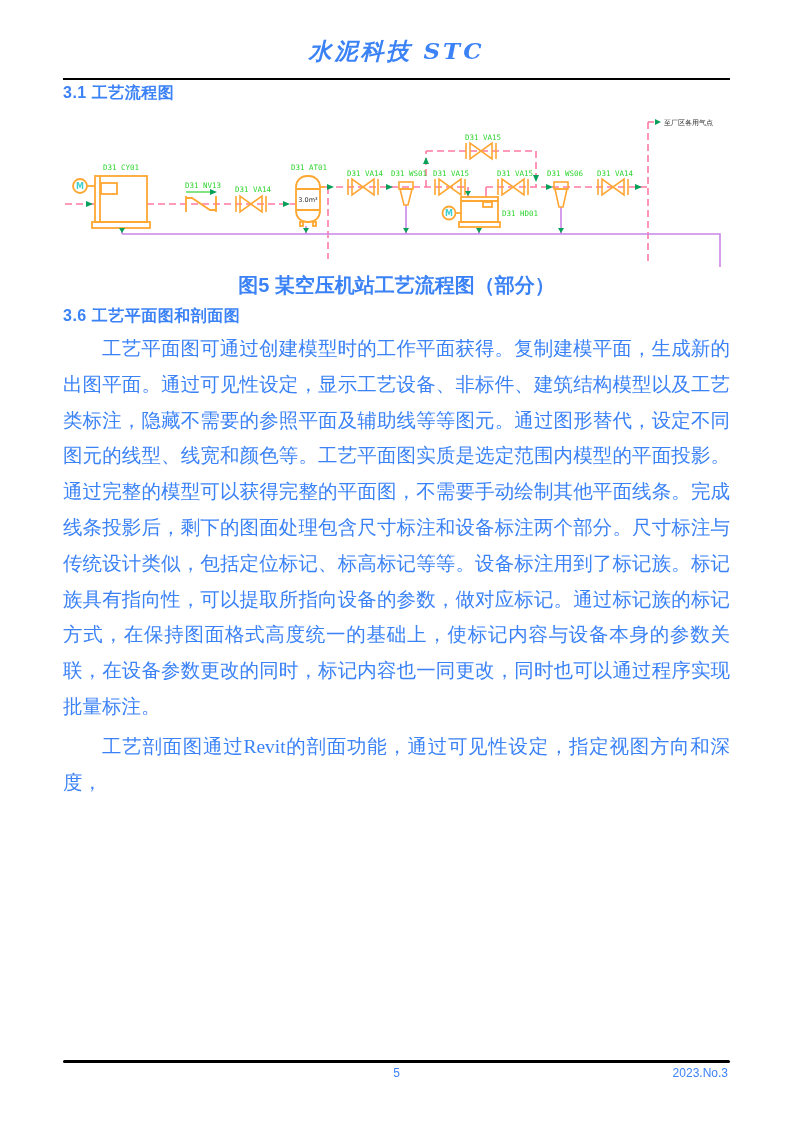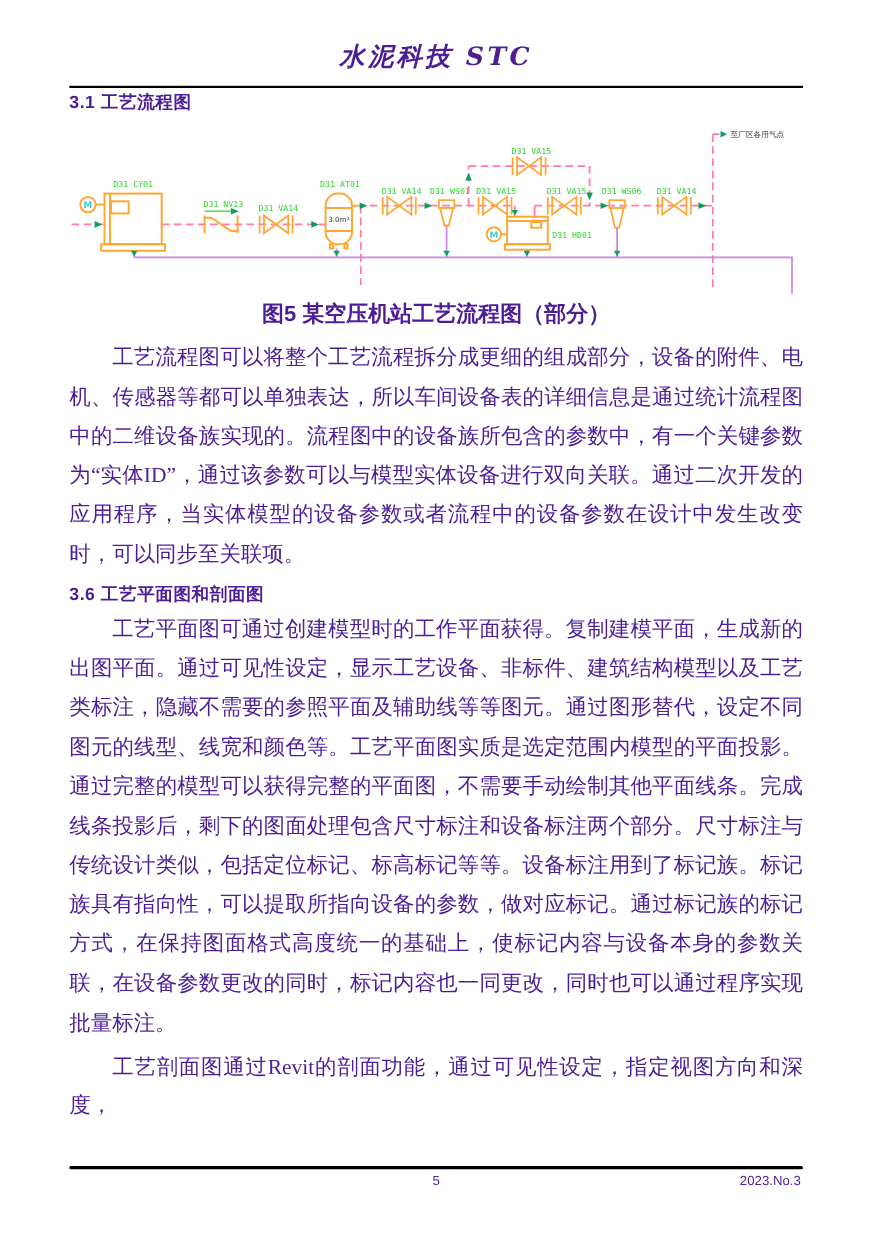--- a/index.html
+++ b/index.html
@@ -2,21 +2,21 @@
 <html><head>
 <meta charset="utf-8">
 <style>
   html,body{margin:0;padding:0;background:#888;}
   .page{
     position:relative;
     width:793px;height:1122px;
     margin:0 auto;
     background:#fff;
     font-family:"Liberation Serif","DejaVu Serif",serif;
-    color:#4c1d95;
+    color:#3b82f6;
     overflow:hidden;
   }
   .content{padding:36px 63px 0 63px;}
   .journal-title{
     text-align:center;
     font-family:"DejaVu Serif",serif;
     font-style:italic;
     font-weight:bold;
     font-size:23px;
     letter-spacing:3px;
@@ -218,21 +218,20 @@
         <text class="svg-motor" x="17" y="77" text-anchor="middle">M</text>
         <text class="svg-motor" x="386" y="104" text-anchor="middle">M</text>
 
         <text class="svg-dark" x="245" y="90" text-anchor="middle" font-size="6.5">3.0m³</text>
 
         <text class="svg-dark" x="601" y="12.5" font-size="7">至厂区各用气点</text>
       </svg>
       <figcaption>图5 某空压机站工艺流程图（部分）</figcaption>
     </figure>
 
-    <p class="body" style="margin-top:9px">工艺流程图可以将整个工艺流程拆分成更细的组成部分，设备的附件、电机、传感器等都可以单独表达，所以车间设备表的详细信息是通过统计流程图中的二维设备族实现的。流程图中的设备族所包含的参数中，有一个关键参数为“实体ID”，通过该参数可以与模型实体设备进行双向关联。通过二次开发的应用程序，当实体模型的设备参数或者流程中的设备参数在设计中发生改变时，可以同步至关联项。</p>
 
     <h2 class="section-heading" style="margin-top:7px">3.6 工艺平面图和剖面图</h2>
     <p class="body">工艺平面图可通过创建模型时的工作平面获得。复制建模平面，生成新的出图平面。通过可见性设定，显示工艺设备、非标件、建筑结构模型以及工艺类标注，隐藏不需要的参照平面及辅助线等等图元。通过图形替代，设定不同图元的线型、线宽和颜色等。工艺平面图实质是选定范围内模型的平面投影。通过完整的模型可以获得完整的平面图，不需要手动绘制其他平面线条。完成线条投影后，剩下的图面处理包含尺寸标注和设备标注两个部分。尺寸标注与传统设计类似，包括定位标记、标高标记等等。设备标注用到了标记族。标记族具有指向性，可以提取所指向设备的参数，做对应标记。通过标记族的标记方式，在保持图面格式高度统一的基础上，使标记内容与设备本身的参数关联，在设备参数更改的同时，标记内容也一同更改，同时也可以通过程序实现批量标注。</p>
     <p class="body">工艺剖面图通过Revit的剖面功能，通过可见性设定，指定视图方向和深度，</p>
 
   </div>
 
   <div class="page-footer">
     <div class="footer-rule"></div>
     <div class="footer-row">

